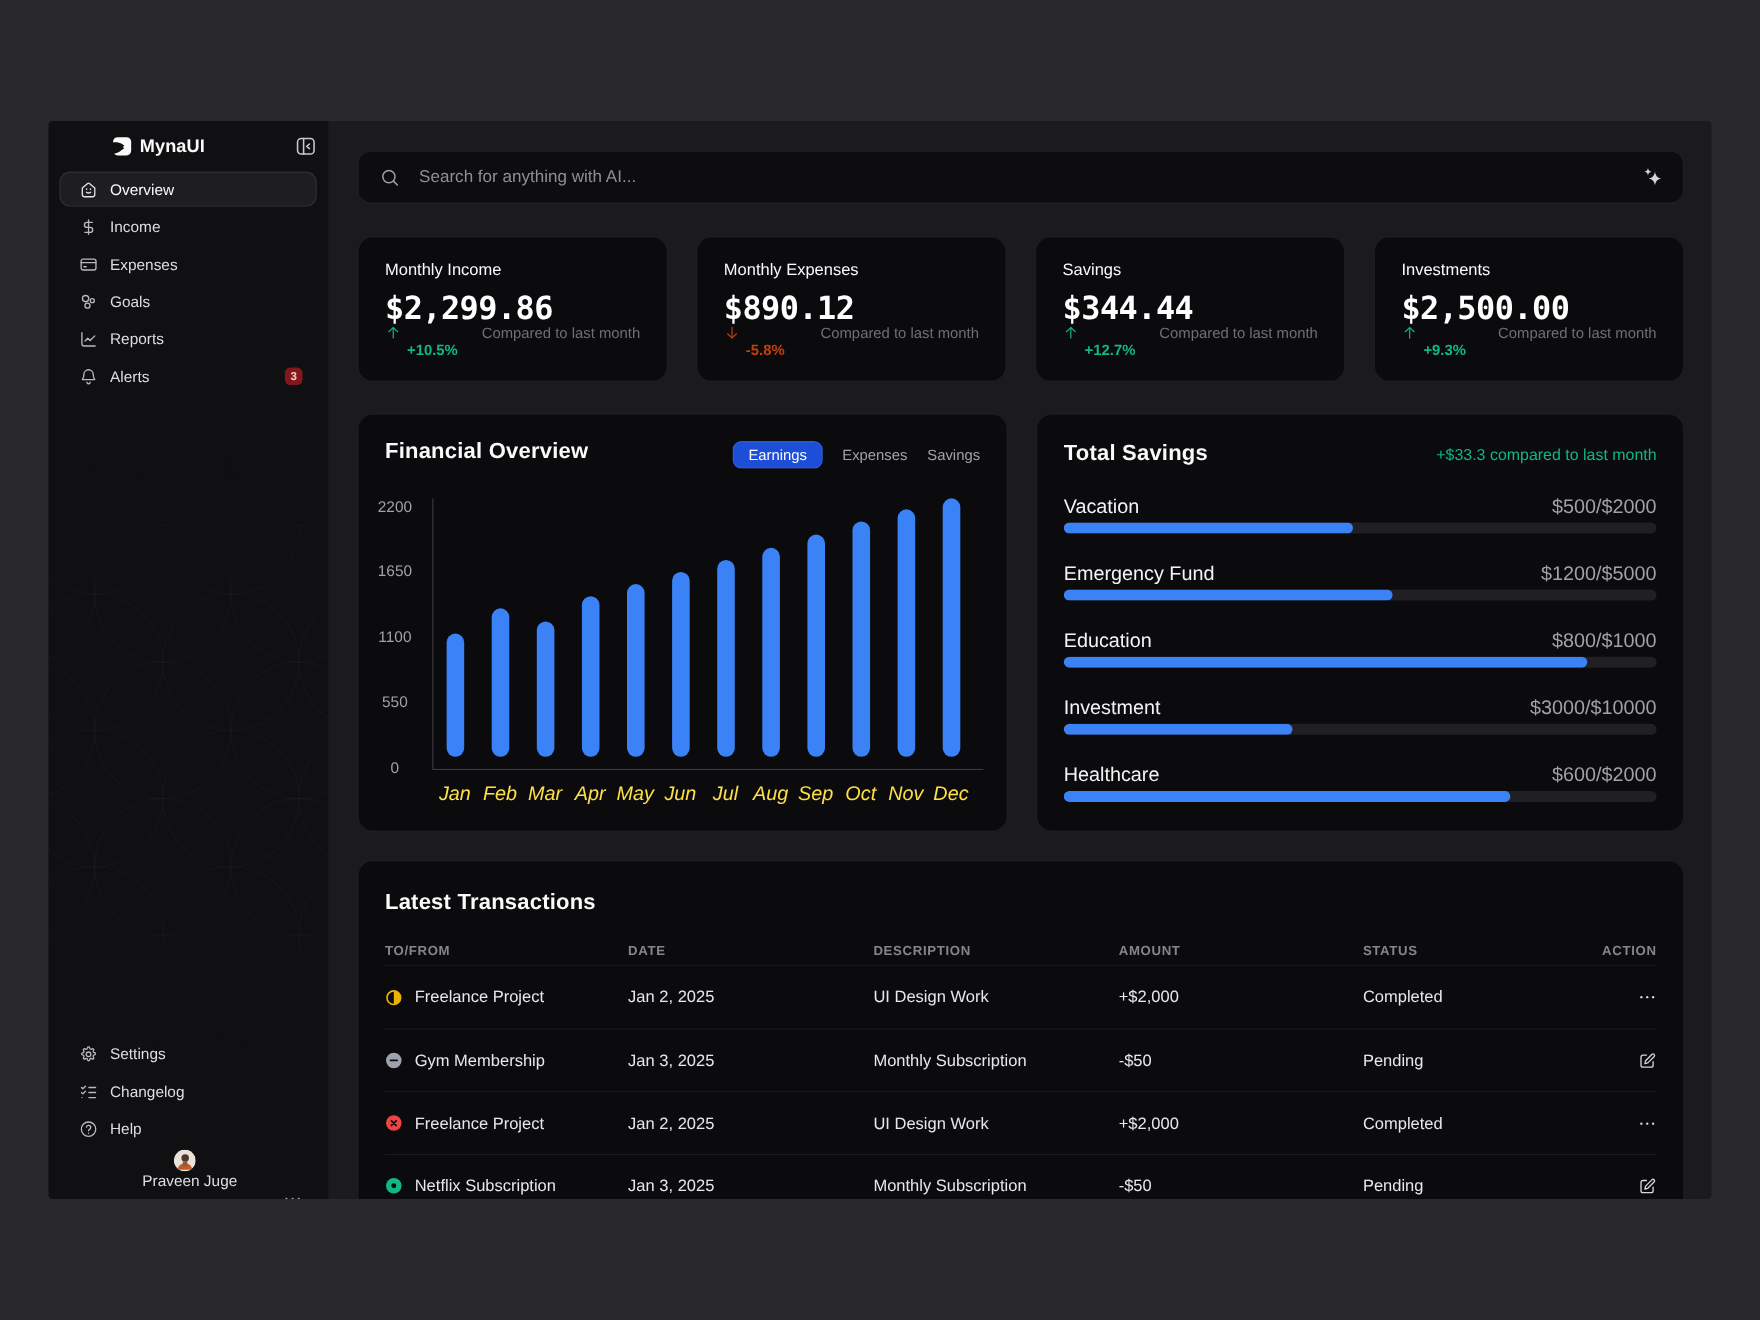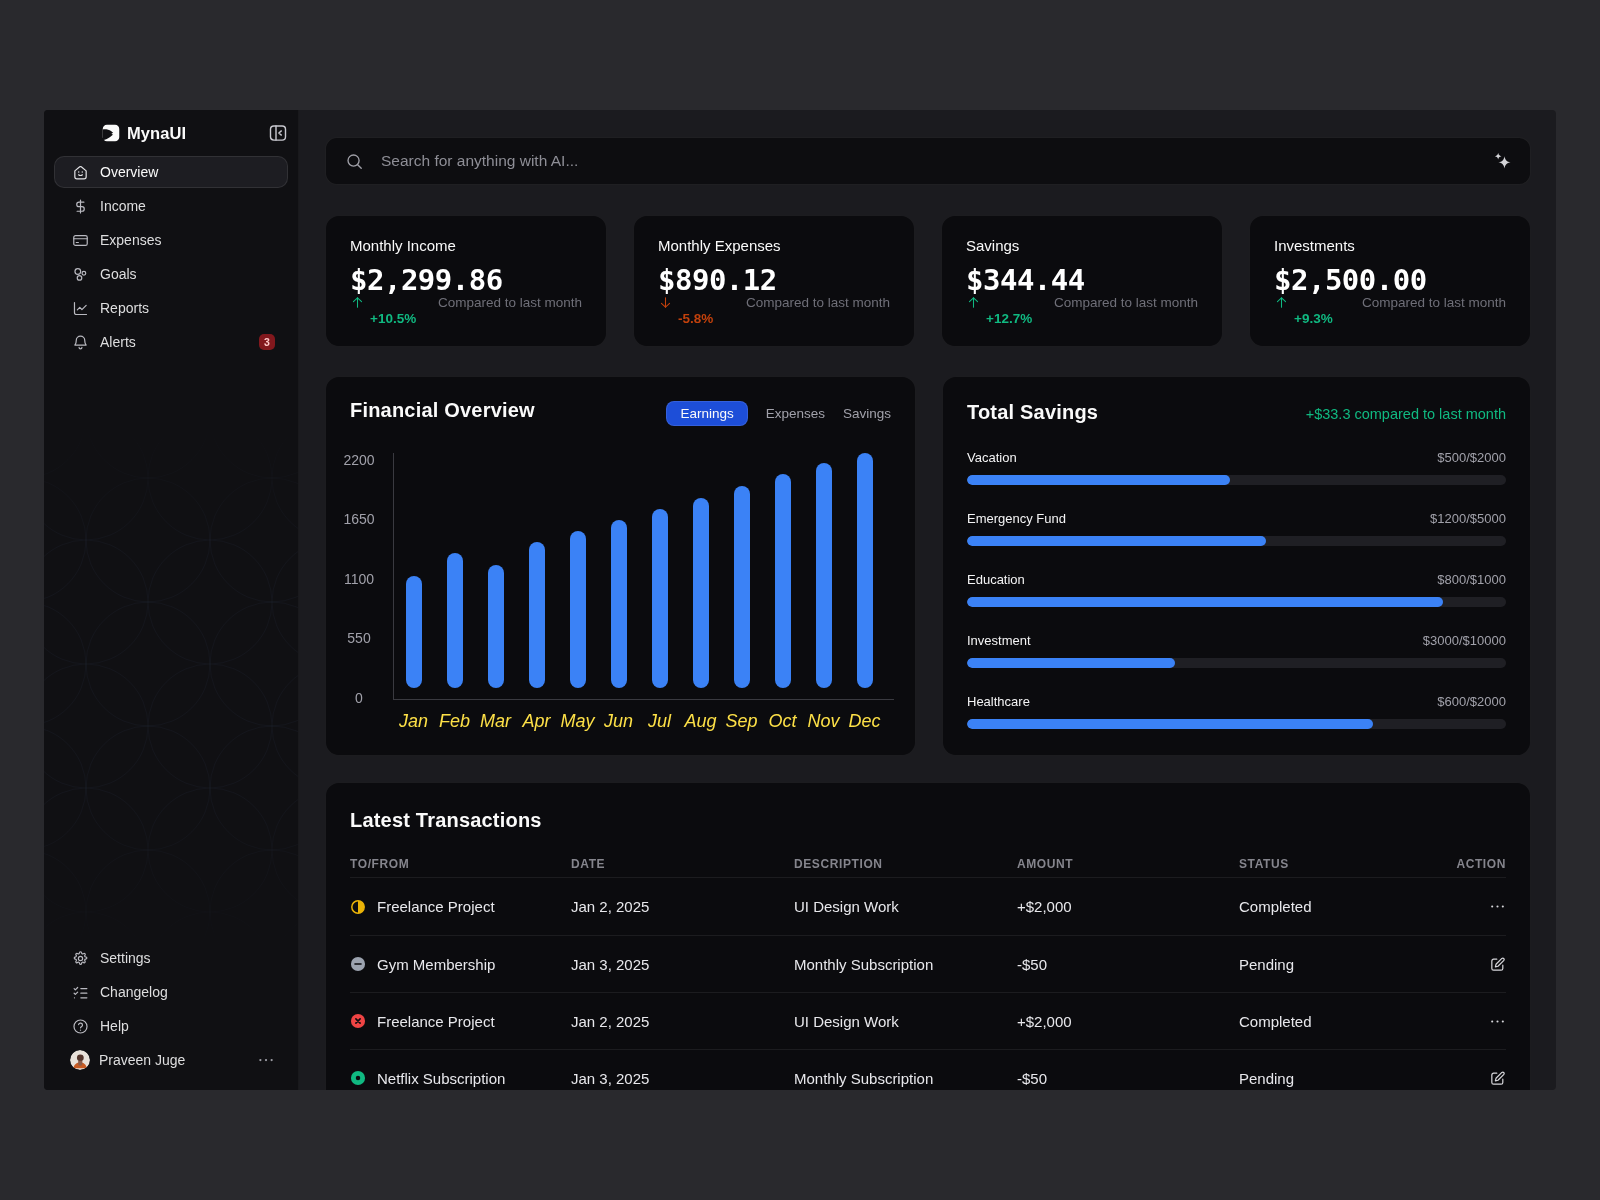--- a/index.html
+++ b/index.html
@@ -43,21 +43,21 @@
     color:#dededf; font-size:14px; cursor:pointer;
   }
   .nav-item .nicon { width:17px; height:17px; margin-right:11px; color:#b9b9c0; display:flex; }
   .nav-item.active { background:#1d1d22; border-color:rgba(255,255,255,0.09); color:#fafafa; }
   .nav-item.active .nicon { color:#e4e4e7; }
   .nav-badge {
     margin-left:auto; min-width:16px; height:16px; border-radius:5px;
     background:#82181d; color:#ffc9c9; font-size:10.5px; font-weight:700;
     display:flex; align-items:center; justify-content:center; padding:0 4px;
   }
-  .user-row { padding-left:15px; white-space:nowrap; }
+  .user-row { padding-left:15px; white-space:nowrap;flex-direction:column; }
   .user-row .avatar { width:20px; height:20px; border-radius:50%; margin-right:9px; flex:0 0 auto; overflow:hidden; }
   .user-menu { margin-left:auto; color:#9d9da5; display:flex; width:18px; height:18px; flex:0 0 auto; }
   
   .main { position:absolute; left:255px; top:0; right:0; bottom:0; }
   .card {
     position:absolute; background:#0b0b0e;
     border:1px solid rgba(255,255,255,0.07); border-radius:14px;
   }
   .searchbar {
     position:absolute; left:26px; top:27px; width:1206px; height:48px;
@@ -105,21 +105,21 @@
   .chart .axis-y { position:absolute; width:1px; background:#3a3a40; }
   .chart .axis-x { position:absolute; height:1px; background:#3a3a40; }
   .chart .bar { position:absolute; width:16px; border-radius:999px; background:#3b82f6; }
   .chart .mlab { position:absolute; transform:translateX(-50%); font-size:18px; color:#fde047;font-style:italic; }
   
   #ts-card { left:643px; top:266px; width:589px; height:380px; }
   .ts-head { position:absolute; left:24px; right:24px; top:24px; display:flex; align-items:baseline; }
   .ts-title { font-size:20px; font-weight:700; letter-spacing:.2px; }
   .ts-note { margin-left:auto; font-size:14.5px; color:#10b981; }
   .goal { position:absolute; left:24px; right:24px; height:40px; }
-  .goal-top { display:flex; align-items:center; font-size:13px; }
+  .goal-top { display:flex; align-items:center; font-size:18px; }
   .goal-name { color:#f4f4f5; }
   .goal-amount { margin-left:auto; color:#a1a1aa; }
   .goal-track {
     position:absolute; left:0; right:0; top:25px; height:10px; border-radius:999px;
     background:#1f1f24; overflow:hidden;
   }
   .goal-fill { height:100%; border-radius:999px; background:#3b82f6; }
   
   #tx-card { left:26px; top:672px; width:1206px; height:340px; }
   .tx-title { position:absolute; left:24px; top:26px; font-size:20px; font-weight:700; letter-spacing:.2px; }

